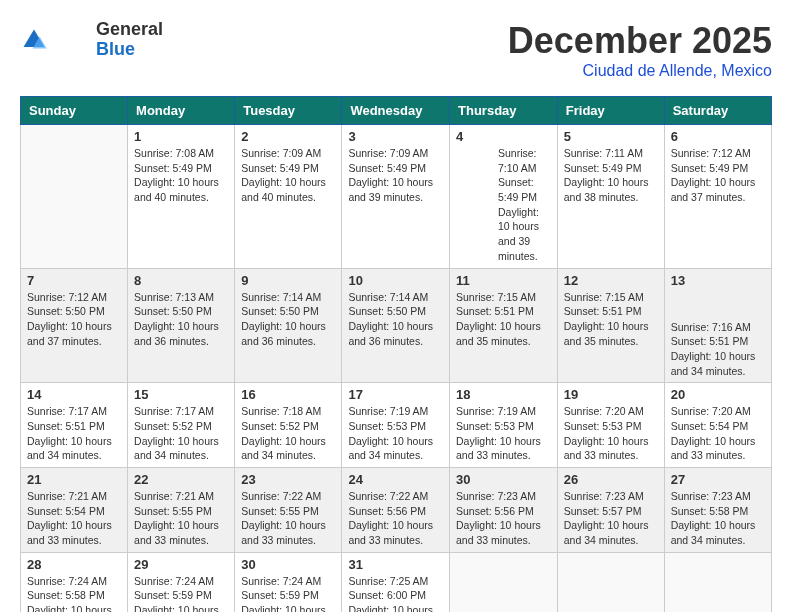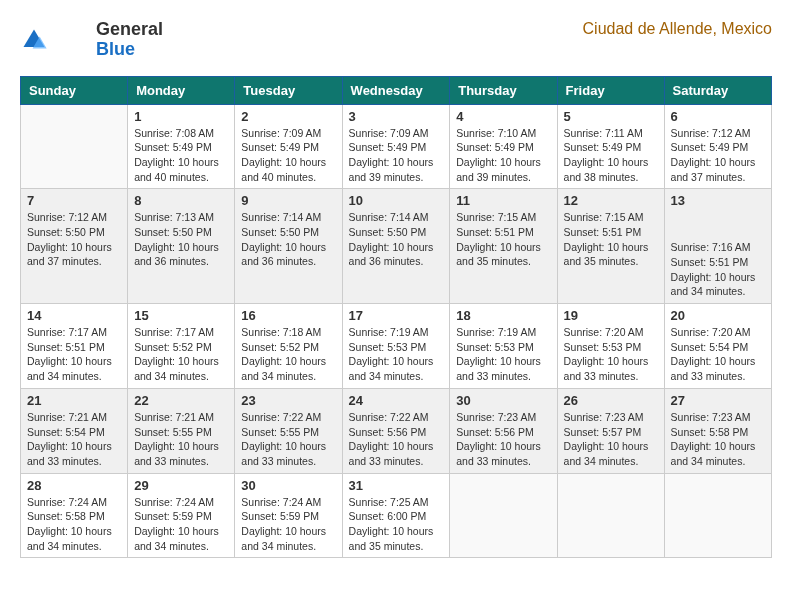--- a/index.html
+++ b/index.html
@@ -44,21 +44,21 @@
     .title-block {
       text-align: right;
     }
     .month-title {
       font-size: 36px;
       font-weight: bold;
       color: #333;
     }
     .location {
       font-size: 16px;
-      color: #a16207;
+      color: #1d4ed8;
     }
     .calendar {
       width: 100%;
       border-collapse: collapse;
     }
     .calendar th {
       background-color: #0f766e;
       color: #fff;
       text-align: left;
       padding: 6px 8px;
@@ -100,20 +100,21 @@
     <svg class="logo-icon" viewBox="0 0 40 40">
       <polygon points="20,5 35,30 5,30" fill="#1a6fc4"></polygon>
       <polygon points="28,15 38,32 18,32" fill="#5aafff" opacity="0.7"></polygon>
     </svg>
     <div class="logo-text">
       <span class="logo-general">General</span>
       <span class="logo-blue">Blue</span>
     </div>
   </div>
   <div class="title-block">
+    <div class="month-title">December 2025</div>
     <div class="location">Ciudad de Allende, Mexico</div>
   </div>
 </div>
 
 <table class="calendar">
   <thead>
     <tr>
     <th>Sunday</th>
         <th>Monday</th>
         <th>Tuesday</th>
@@ -142,21 +143,21 @@
         </td>
         <td>
           <span class="day-num">3</span>
           <div class="day-info" style="white-space: pre-line;">Sunrise: 7:09 AM
 Sunset: 5:49 PM
 Daylight: 10 hours
 and 39 minutes.</div>
         </td>
         <td>
           <span class="day-num">4</span>
-          <div class="day-info" style="white-space: pre-line;">Sunrise: 7:10 AM
+          <div class="day-info" style="white-space: pre-line; margin-left: 42px;">Sunrise: 7:10 AM
 Sunset: 5:49 PM
 Daylight: 10 hours
 and 39 minutes.</div>
         </td>
         <td>
           <span class="day-num">5</span>
           <div class="day-info" style="white-space: pre-line;">Sunrise: 7:11 AM
 Sunset: 5:49 PM
 Daylight: 10 hours
 and 38 minutes.</div>

